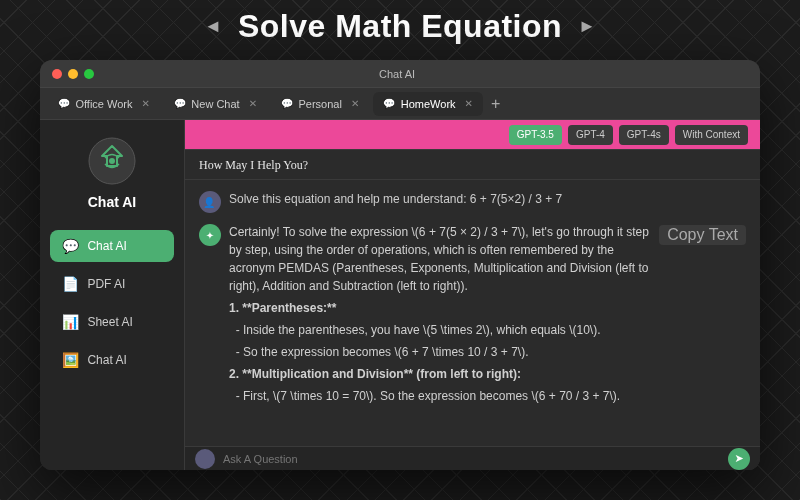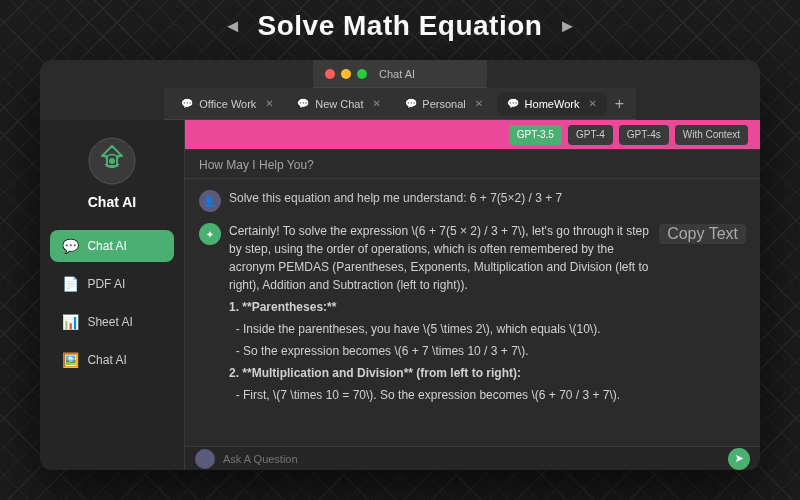--- a/index.html
+++ b/index.html
@@ -37,41 +37,40 @@
     }
     .top-title-bar::before,
     .top-title-bar::after {
       content: '◄';
       color: #aaa;
       font-size: 18px;
       margin: 0 16px;
     }
     .top-title-bar::after { content: '►'; }
     .top-title-text {
-      font-size: 28px;
+      font-size: 32px;
       font-weight: 700;
       color: #ffffff;
       letter-spacing: 0.5px;
     }
 
     
     .main-window {
       position: absolute;
       top: 60px;
       left: 40px;
       right: 40px;
       bottom: 30px;
       background: #2b2b2b;
       border-radius: 12px;
       overflow: hidden;
       z-index: 3;
       display: flex;
       flex-direction: column;
       box-shadow: 0 20px 60px rgba(0,0,0,0.7);
-      align-items: center;
     }
 
     
     .window-title-bar {
       height: 28px;
       background: #3a3a3a;
       display: flex;
       align-items: center;
       padding: 0 12px;
       flex-shrink: 0;
@@ -212,23 +211,24 @@
     .toolbar-btn.active {
       background: #4caf72;
       color: #fff;
     }
     .toolbar-btn:not(.active) { background: #3a3a3a; }
 
     
     .help-header {
       padding: 8px 14px 6px;
       font-size: 12px;
-      color: #a3a3a3;
+      color: #e5e5e5;
       flex-shrink: 0;
       border-bottom: 1px solid #3a3a3a;
+      font-family: Liberation Serif, serif;
     }
 
     
     .chat-messages {
       flex: 1;
       overflow-y: auto;
       padding: 10px 14px;
       display: flex;
       flex-direction: column;
       gap: 10px;

